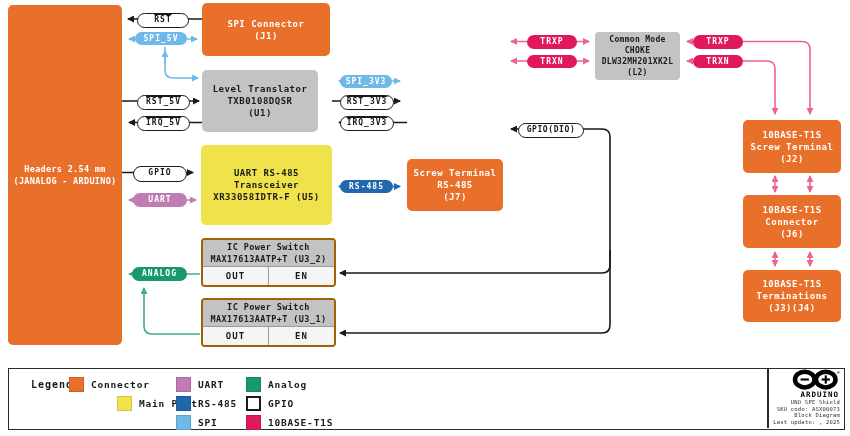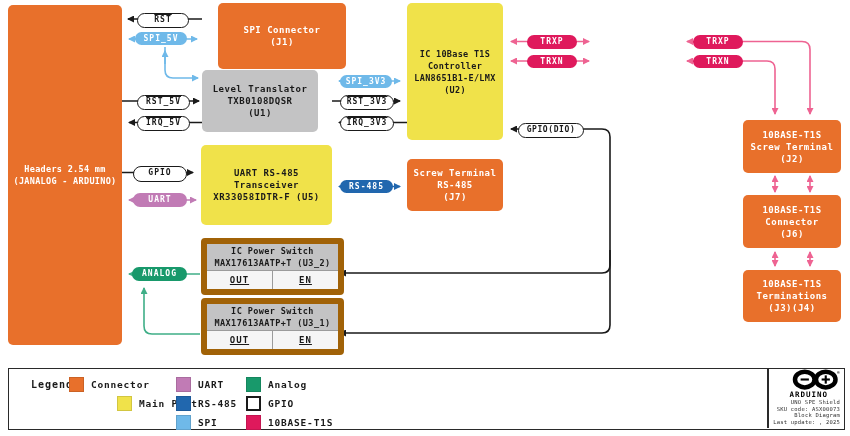--- a/index.html
+++ b/index.html
@@ -11,40 +11,40 @@
          font-weight:bold;font-size:9px;line-height:12px;letter-spacing:0.5px;}
   .orange{background:#E8702B;color:#ffffff;}
   .yellow{background:#F0E24A;color:#1a1a1a;}
   .gray{background:#C3C3C4;color:#1a1a1a;}
   .sm{font-size:8px;line-height:11px;letter-spacing:0.3px;}
   .md{font-size:8.5px;line-height:12px;letter-spacing:0.3px;}
   .pill{position:absolute;z-index:3;border-radius:999px;text-align:center;
         font-weight:bold;font-size:8px;letter-spacing:1px;color:#fff;}
   .pill.white{background:#fff;border:1.4px solid #1a1a1a;color:#1a1a1a;}
   .ol{text-decoration:overline;text-decoration-thickness:1px;}
-  .psw{position:absolute;z-index:2;border:6px solid #a16207;border-radius:4px;overflow:hidden;
+  .psw{position:absolute;z-index:2;border:2px solid #a16207;border-radius:4px;overflow:hidden;
        background:#F5F5F5;}
   .psw-head{background:#C3C3C4;color:#1a1a1a;font-weight:bold;font-size:8.5px;line-height:12px;
             letter-spacing:0.4px;text-align:center;padding:1px 0;border-bottom:1px solid #9b9b9b;}
   .psw-cells{display:flex;height:18px;}
   .psw-cell{flex:1;display:flex;align-items:center;justify-content:center;
-            font-weight:bold;font-size:9px;color:#1a1a1a;letter-spacing:1px;background:#F5F5F5;text-decoration:underline;}
+            font-weight:bold;font-size:9px;color:#1a1a1a;letter-spacing:1px;background:#F5F5F5;}
   .psw-cell.en{border-left:1px solid #9b9b9b;}
   .legend{position:absolute;left:8px;top:368px;width:835px;height:60px;border:1.5px solid #2a2a2a;
           z-index:2;background:#fff;}
   .legend-title{position:absolute;left:22px;top:10px;font-weight:bold;font-size:10px;
                 letter-spacing:1px;color:#1a1a1a;}
   .lg-item{position:absolute;display:flex;align-items:center;gap:7px;}
   .sw{width:13px;height:13px;display:inline-block;border:1px solid rgba(0,0,0,0.12);}
   .sw.outline{border:2px solid #1a1a1a;background:#fff !important;width:11px;height:11px;}
   .lg-label{font-weight:bold;font-size:9.5px;letter-spacing:0.8px;color:#1a1a1a;}
   .divider{position:absolute;left:767px;top:368px;width:1.5px;height:60px;background:#2a2a2a;z-index:3;}
   .brandbox{position:absolute;left:772px;top:369px;width:68px;height:58px;z-index:3;
             display:flex;flex-direction:column;align-items:flex-end;}
-  .brand{font-weight:bold;font-size:7.5px;letter-spacing:1px;color:#000;margin-right:12px;}
+  .brand{font-weight:bold;font-size:7.5px;letter-spacing:1px;color:#000;margin-right:1px;}
   .fline{font-size:5.5px;line-height:6.5px;color:#333;text-align:right;letter-spacing:0.2px;}
 </style>
 </head>
 <body>
 
 <div id="stage">
 
   <svg id="wires" width="850" height="436">
     <defs>
       <marker id="mk-k" markerUnits="userSpaceOnUse" markerWidth="7" markerHeight="7" refX="6" refY="3.5" orient="auto">
@@ -121,38 +121,38 @@
       <path d="M810 259 V252" marker-end="url(#mk-t)"></path>
       <path d="M810 259 V266" marker-end="url(#mk-t)"></path>
     </g>
   </svg>
 
   <div class="block orange md" style="left:8px;top:5px;width:114px;height:340px;">
     <div>Headers 2.54 mm</div>
     <div>(JANALOG - ARDUINO)</div>
   </div>
 
-  <div class="block orange" style="left:218px;top:3px;width:128px;height:66px;">
+  <div class="block orange" style="left:202px;top:3px;width:128px;height:53px;">
     <div>SPI Connector</div>
     <div>(J1)</div>
   </div>
 
   <div class="block gray" style="left:202px;top:70px;width:116px;height:62px;">
     <div>Level Translator</div>
     <div>TXB0108DQSR</div>
     <div>(U1)</div>
   </div>
 
-  <div class="block yellow md" style="left:407px;top:3px;width:96px;height:137px;">
-    <div>IC 10Base T1S</div>
-    <div>Controller</div>
-    <div>LAN8651B1-E/LMX</div>
-    <div>(U2)</div>
-  </div>
-
+
+  <div class="block gray sm" style="left:595px;top:32px;width:85px;height:48px;border-radius:4px;">
+    <div>Common Mode</div>
+    <div>CHOKE</div>
+    <div>DLW32MH201XK2L</div>
+    <div>(L2)</div>
+  </div>
 
   <div class="block yellow" style="left:201px;top:145px;width:131px;height:80px;">
     <div>UART RS-485</div>
     <div>Transceiver</div>
     <div>XR33058IDTR-F (U5)</div>
   </div>
 
   <div class="block orange" style="left:407px;top:159px;width:96px;height:52px;">
     <div>Screw Terminal</div>
     <div>RS-485</div>

